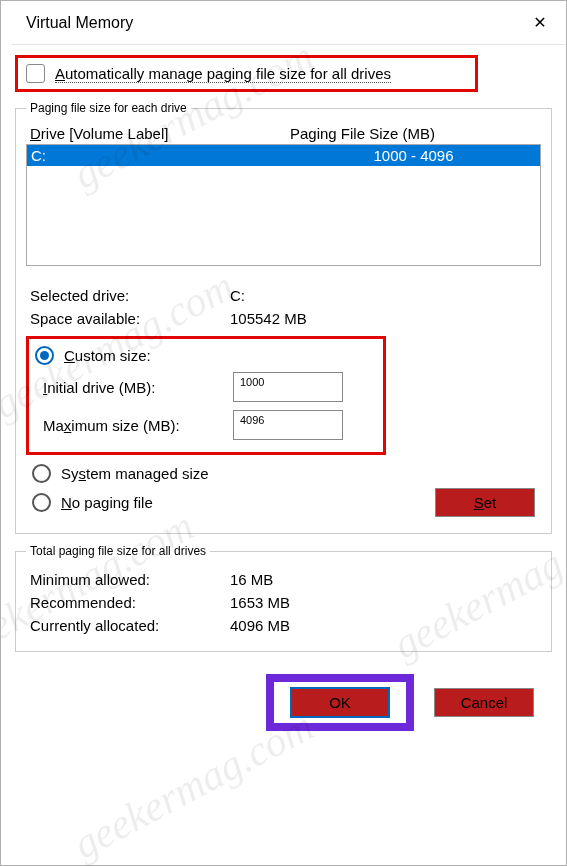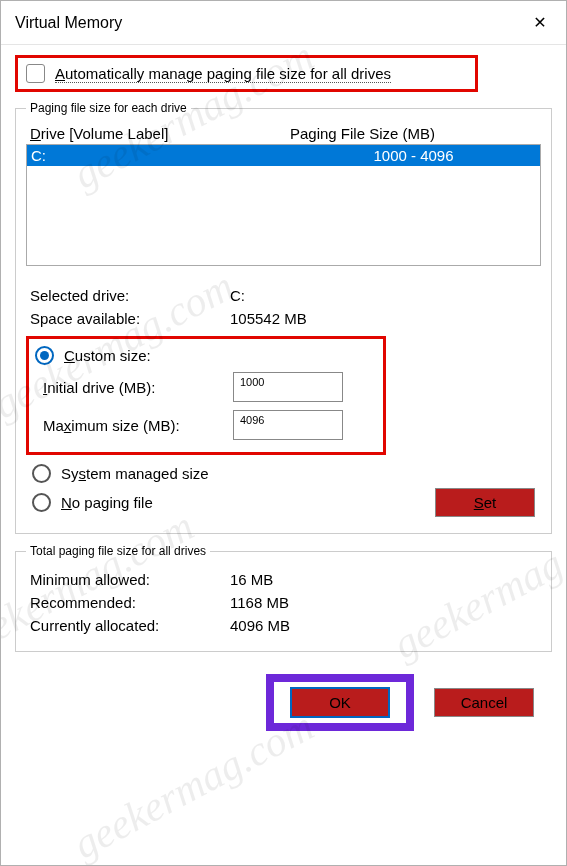--- a/index.html
+++ b/index.html
@@ -15,20 +15,21 @@
     border: 1px solid #b0b0b0;
     overflow: hidden;
   }
   .titlebar {
     height: 44px;
     display: flex;
     align-items: center;
     justify-content: space-between;
     padding-left: 14px;
     border-bottom: 1px solid #e5e5e5;
+    margin-left: 11px;
   }
   .title-text { font-size: 16px; }
   .close-btn {
     width: 52px; height: 44px;
     display: flex; align-items: center; justify-content: center;
     font-size: 16px; font-weight: 300;
     cursor: pointer;
   }
   .content { padding: 10px 14px 12px 14px; }
 
@@ -241,21 +242,21 @@
   </fieldset>
 
   <fieldset>
     <legend>Total paging file size for all drives</legend>
     <div class="kv">
       <div class="label">Minimum allowed:</div>
       <div class="value">16 MB</div>
     </div>
     <div class="kv">
       <div class="label">Recommended:</div>
-      <div class="value">1168 MB</div>
+      <div class="value">1653 MB</div>
     </div>
     <div class="kv">
       <div class="label">Currently allocated:</div>
       <div class="value">4096 MB</div>
     </div>
   </fieldset>
 
   <div class="actions">
     <div class="ok-wrap">
       <div class="btn primary">OK</div>

